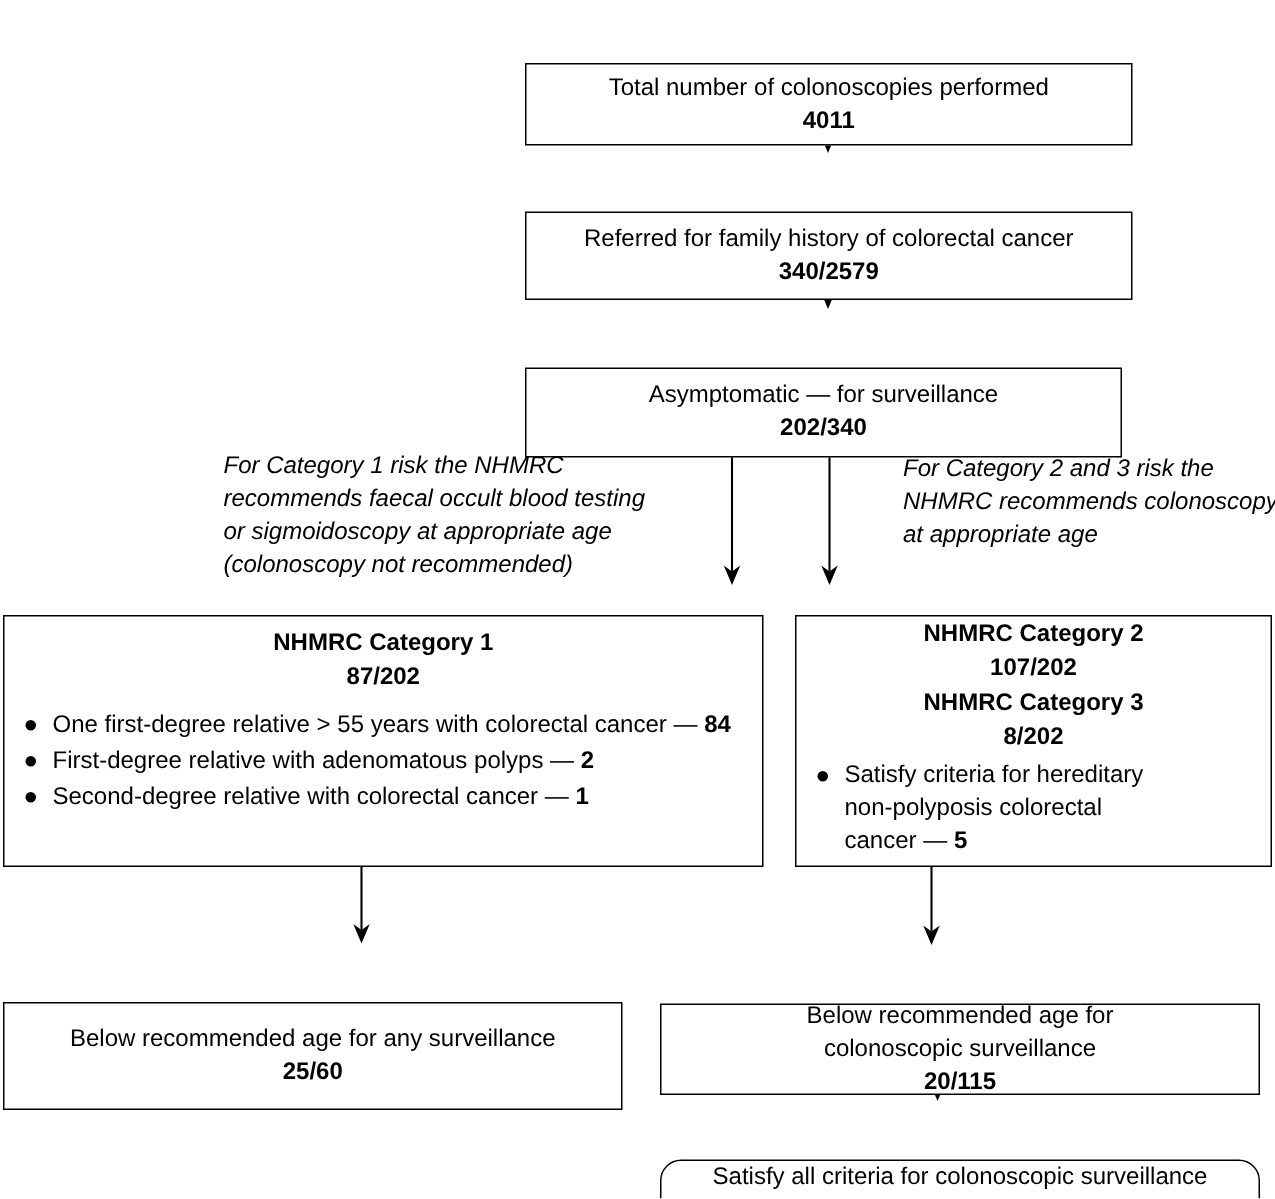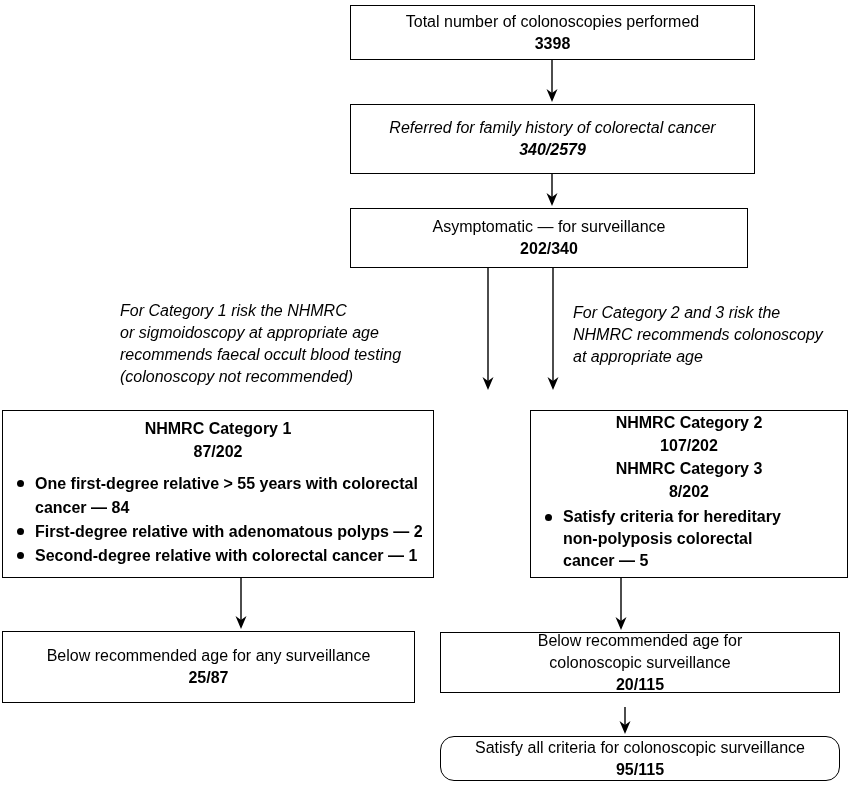--- a/index.html
+++ b/index.html
@@ -9,32 +9,32 @@
     background:var(--background); color:var(--text);
     font-family:"Liberation Sans","DejaVu Sans",sans-serif; font-size:16px;
   }
   .arrows { position:absolute; left:0; top:0; pointer-events:none; }
   .box {
     position:absolute; box-sizing:border-box; background:#fff;
     border:1.5px solid var(--line);
   }
   .box.center {
     display:flex; flex-direction:column; align-items:center; justify-content:center;
-    text-align:center; line-height:22px;
+    text-align:center; line-height:22px;margin-top:37px;
   }
   .value { font-weight:bold; }
   .head { text-align:center; font-weight:bold; line-height:23px; }
-  .note { position:absolute; font-style:italic; line-height:22px; }
-  .bullets { margin:9px 0 0 0; padding:0 0 0 14px; list-style:none;font-weight:bold; }
+  .note { position:absolute; font-style:italic; line-height:22px;margin-left:29px; }
+  .bullets { margin:9px 0 0 0; padding:0 0 0 14px; list-style:none; }
   .bullets li { display:flex; align-items:flex-start; line-height:24px; }
   .dot { flex:0 0 auto; width:7px; height:7px; border-radius:50%; background:var(--line); margin:8px 11px 0 0; }
   .box-total        { left:350px; top:5px;   width:405px; height:55px; }
-  .box-referred     { left:350px; top:104px; width:405px; height:70px;font-style:italic; }
+  .box-referred     { left:350px; top:104px; width:405px; height:59px; }
   .box-asymptomatic { left:350px; top:208px; width:398px; height:60px; }
-  .box-cat1   { left:2px;   top:410px; width:432px; height:168px; padding-top:6px; }
+  .box-cat1   { left:2px;   top:410px; width:507px; height:168px; padding-top:6px; }
   .box-cat23  { left:530px; top:410px; width:318px; height:168px; padding-top:0; }
   .box-cat23 .bullets { margin-top:3px; }
   .box-cat23 .bullets li { line-height:22px; }
   .box-cat23 .bullet-text-wrap { max-width:222px; }
   .box-below-any     { left:2px;   top:631px; width:413px; height:72px; }
   .box-below-colono  { left:440px; top:632px; width:400px; height:61px; }
   .box-below-colono .wrap-label { max-width:270px; }
   .box-satisfy-all   { left:440px; top:736px; width:400px; height:45px;border-radius:14px; }
   .note-left  { left:120px; top:300px; width:340px; }
   .note-right { left:573px; top:302px; width:280px; }
@@ -70,37 +70,37 @@
       <polygon points="615.5,617 621,630 626.5,617 621,621" fill="var(--line)"></polygon>
     </g>
     <g>
       <line x1="625" y1="707" x2="625" y2="725" stroke="var(--line)" stroke-width="1.4"></line>
       <polygon points="619.5,721 625,734 630.5,721 625,725" fill="var(--line)"></polygon>
     </g>
   </svg>
 
   <div class="box center box-total">
     <div class="label">Total number of colonoscopies performed</div>
-    <div class="value">3398</div>
+    <div class="value">4011</div>
   </div>
 
   <div class="box center box-referred">
     <div class="label">Referred for family history of colorectal cancer</div>
     <div class="value">340/2579</div>
   </div>
 
   <div class="box center box-asymptomatic">
     <div class="label">Asymptomatic — for surveillance</div>
     <div class="value">202/340</div>
   </div>
 
   <div class="note note-left">
     <div>For Category 1 risk the NHMRC</div>
+    <div>recommends faecal occult blood testing</div>
     <div>or sigmoidoscopy at appropriate age</div>
-    <div>recommends faecal occult blood testing</div>
     <div>(colonoscopy not recommended)</div>
   </div>
 
   <div class="note note-right">
     <div>For Category 2 and 3 risk the</div>
     <div>NHMRC recommends colonoscopy</div>
     <div>at appropriate age</div>
   </div>
 
   <div class="box box-cat1">
@@ -130,21 +130,21 @@
     <ul class="bullets">
       <li>
         <span class="dot"></span>
         <span class="bullet-text-wrap"><span>Satisfy criteria for hereditary non-polyposis colorectal cancer — </span><b>5</b></span>
       </li>
     </ul>
   </div>
 
   <div class="box center box-below-any">
     <div class="label">Below recommended age for any surveillance</div>
-    <div class="value">25/87</div>
+    <div class="value">25/60</div>
   </div>
 
   <div class="box center box-below-colono">
     <div class="label wrap-label">Below recommended age for colonoscopic surveillance</div>
     <div class="value">20/115</div>
   </div>
 
   <div class="box center box-satisfy-all">
     <div class="label">Satisfy all criteria for colonoscopic surveillance</div>
     <div class="value">95/115</div>

